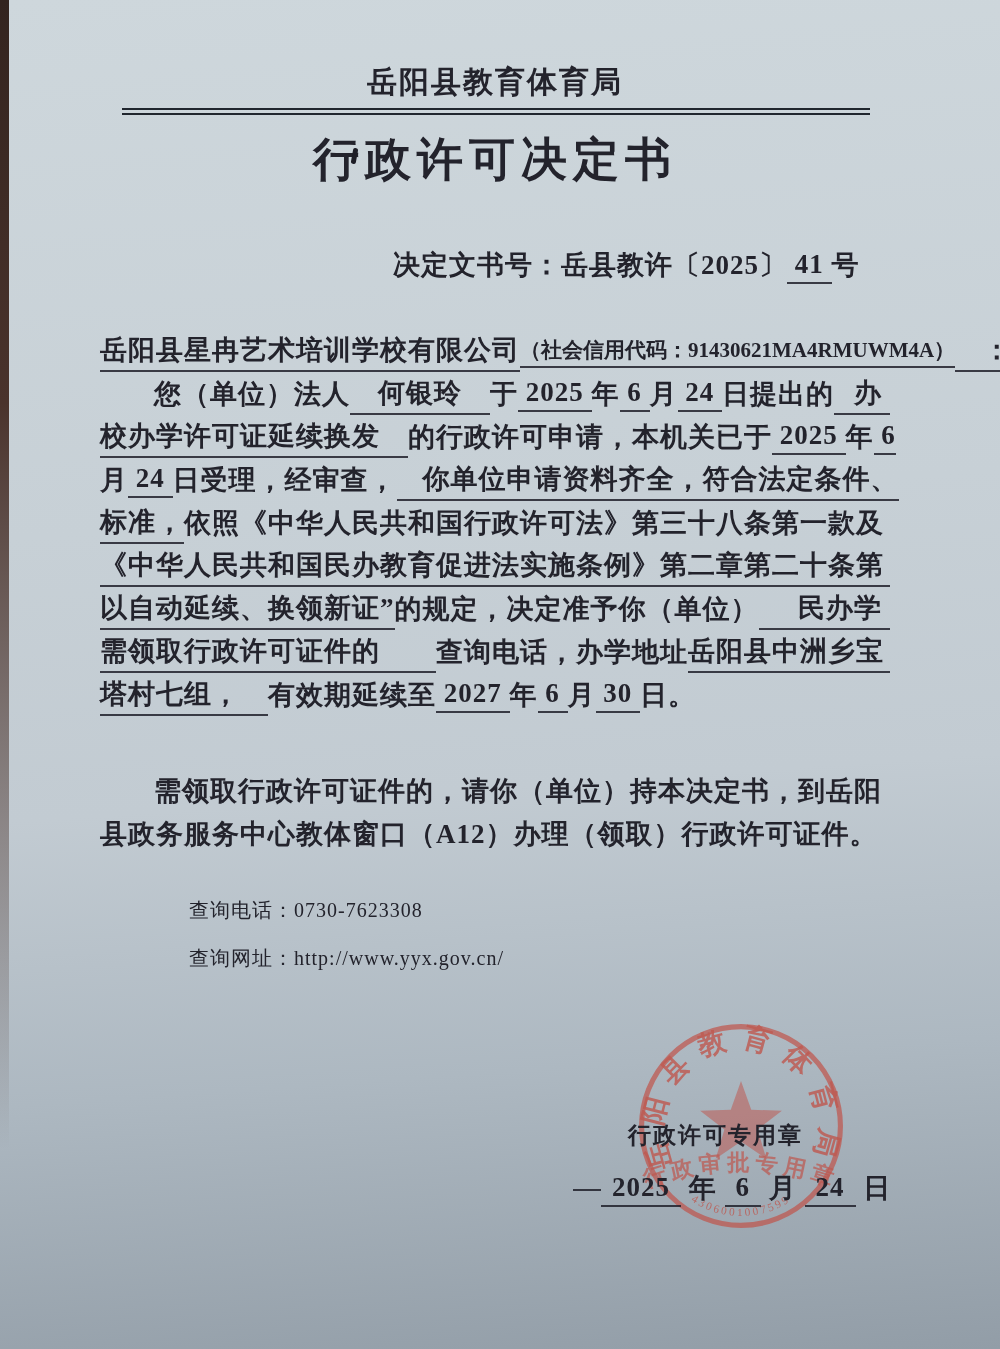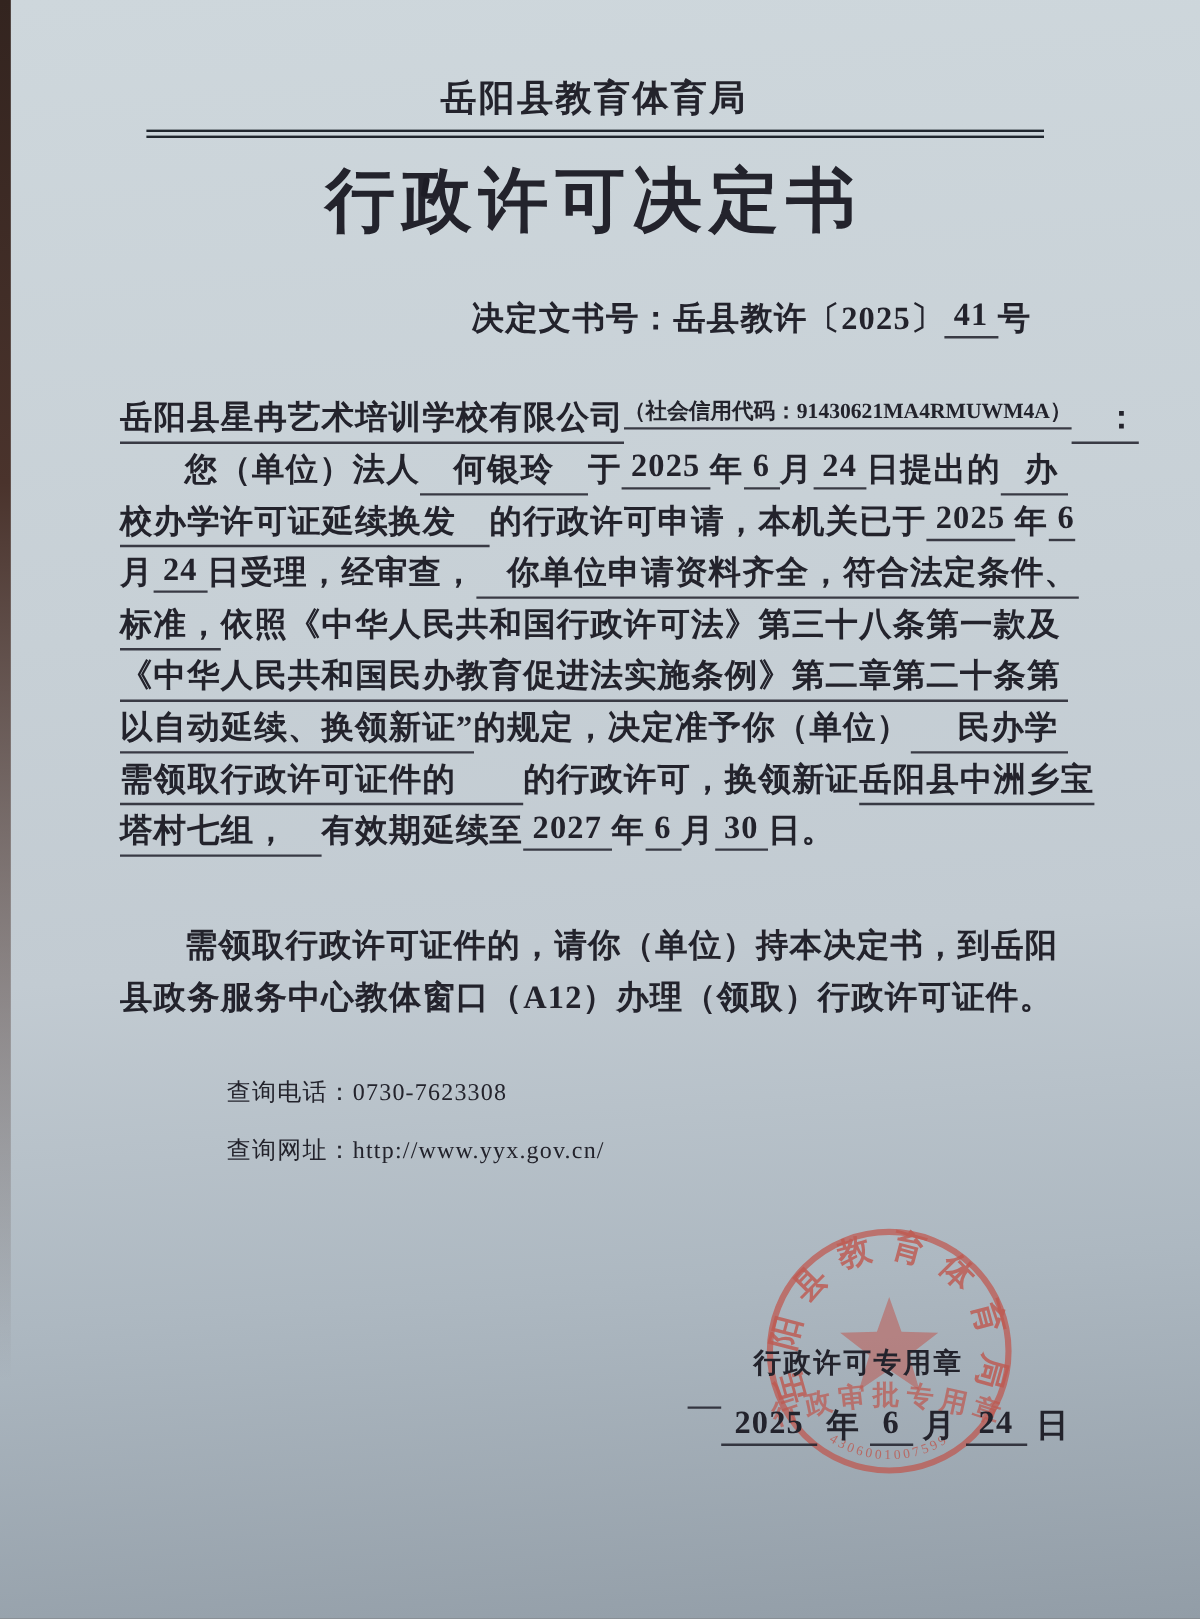--- a/index.html
+++ b/index.html
@@ -18,38 +18,38 @@
   }
   .header{position:absolute;left:100px;top:62px;width:790px;}
   .org{
     text-align:center;font-size:30px;font-weight:700;letter-spacing:2px;
   }
   .divider{
     margin:5px 0 0 22px;width:748px;height:3px;
     border-top:2.5px solid #20262e;border-bottom:2.5px solid #20262e;
   }
   .doc-title{
-    margin-top:14px;text-align:center;font-size:58px;font-weight:700;letter-spacing:6px;
+    margin-top:14px;text-align:center;font-size:46px;font-weight:700;letter-spacing:6px;
   }
   .ink-tick{
     position:absolute;left:352px;top:148px;width:5px;height:16px;
     background:#1d1d26;border-radius:2px;transform:rotate(10deg);
   }
   .docno{position:absolute;left:393px;top:247px;font-size:25px;font-weight:600;letter-spacing:1px;}
   .bodyblock{position:absolute;left:100px;width:790px;font-weight:600;}
   #para1{top:330px;}
   #para2{top:770px;}
-  .line{display:flex;align-items:flex-start;font-size:27px;letter-spacing:1px;}
+  .line{display:flex;align-items:center;font-size:27px;letter-spacing:1px;}
   .bodyblock .line{height:43px;}
   .seg{white-space:pre;padding-bottom:2px;}
   .seg.u{border-bottom:2px solid rgba(32,32,42,.85);}
   .seg.grow{flex:1 1 auto;}
   .seg.right{text-align:right;padding-right:8px;}
   .seg.center{padding-left:26px;}
-  .seg.sm{font-size:18px;letter-spacing:0;}
+  .seg.sm{font-size:21px;letter-spacing:0;}
   .seg.pad{padding-left:11px;padding-right:11px;}
   .contact{position:absolute;left:189px;font-size:20px;font-weight:400;letter-spacing:1px;}
   #phone{top:897px;}
   #website{top:945px;text-align:right;}
   .stamp-caption{
     position:absolute;left:628px;top:1120px;z-index:3;
     font-size:23px;font-weight:700;letter-spacing:2px;
   }
   .date-line{position:absolute;left:573px;top:1170px;z-index:3;font-size:27px;font-weight:600;}
   .seal{position:absolute;left:618px;top:1003px;z-index:2;opacity:.92;}
@@ -117,21 +117,21 @@
       <div class="line">
         <span class="seg u grow">《中华人民共和国民办教育促进法实施条例》第二章第二十条第</span>
       </div>
       <div class="line">
         <span class="seg u">以自动延续、换领新证”</span>
         <span class="seg">的规定，决定准予你（单位）</span>
         <span class="seg u grow right">民办学</span>
       </div>
       <div class="line">
         <span class="seg u">需领取行政许可证件的　　</span>
-        <span class="seg">的行政许可，换领新证</span>
+        <span class="seg">查询电话，办学地址</span>
         <span class="seg u grow">岳阳县中洲乡宝</span>
       </div>
       <div class="line">
         <span class="seg u">塔村七组，　</span>
         <span class="seg">有效期延续至</span>
         <span class="seg u"> 2027 </span>
         <span class="seg">年</span>
         <span class="seg u"> 6 </span>
         <span class="seg">月</span>
         <span class="seg u"> 30 </span>

